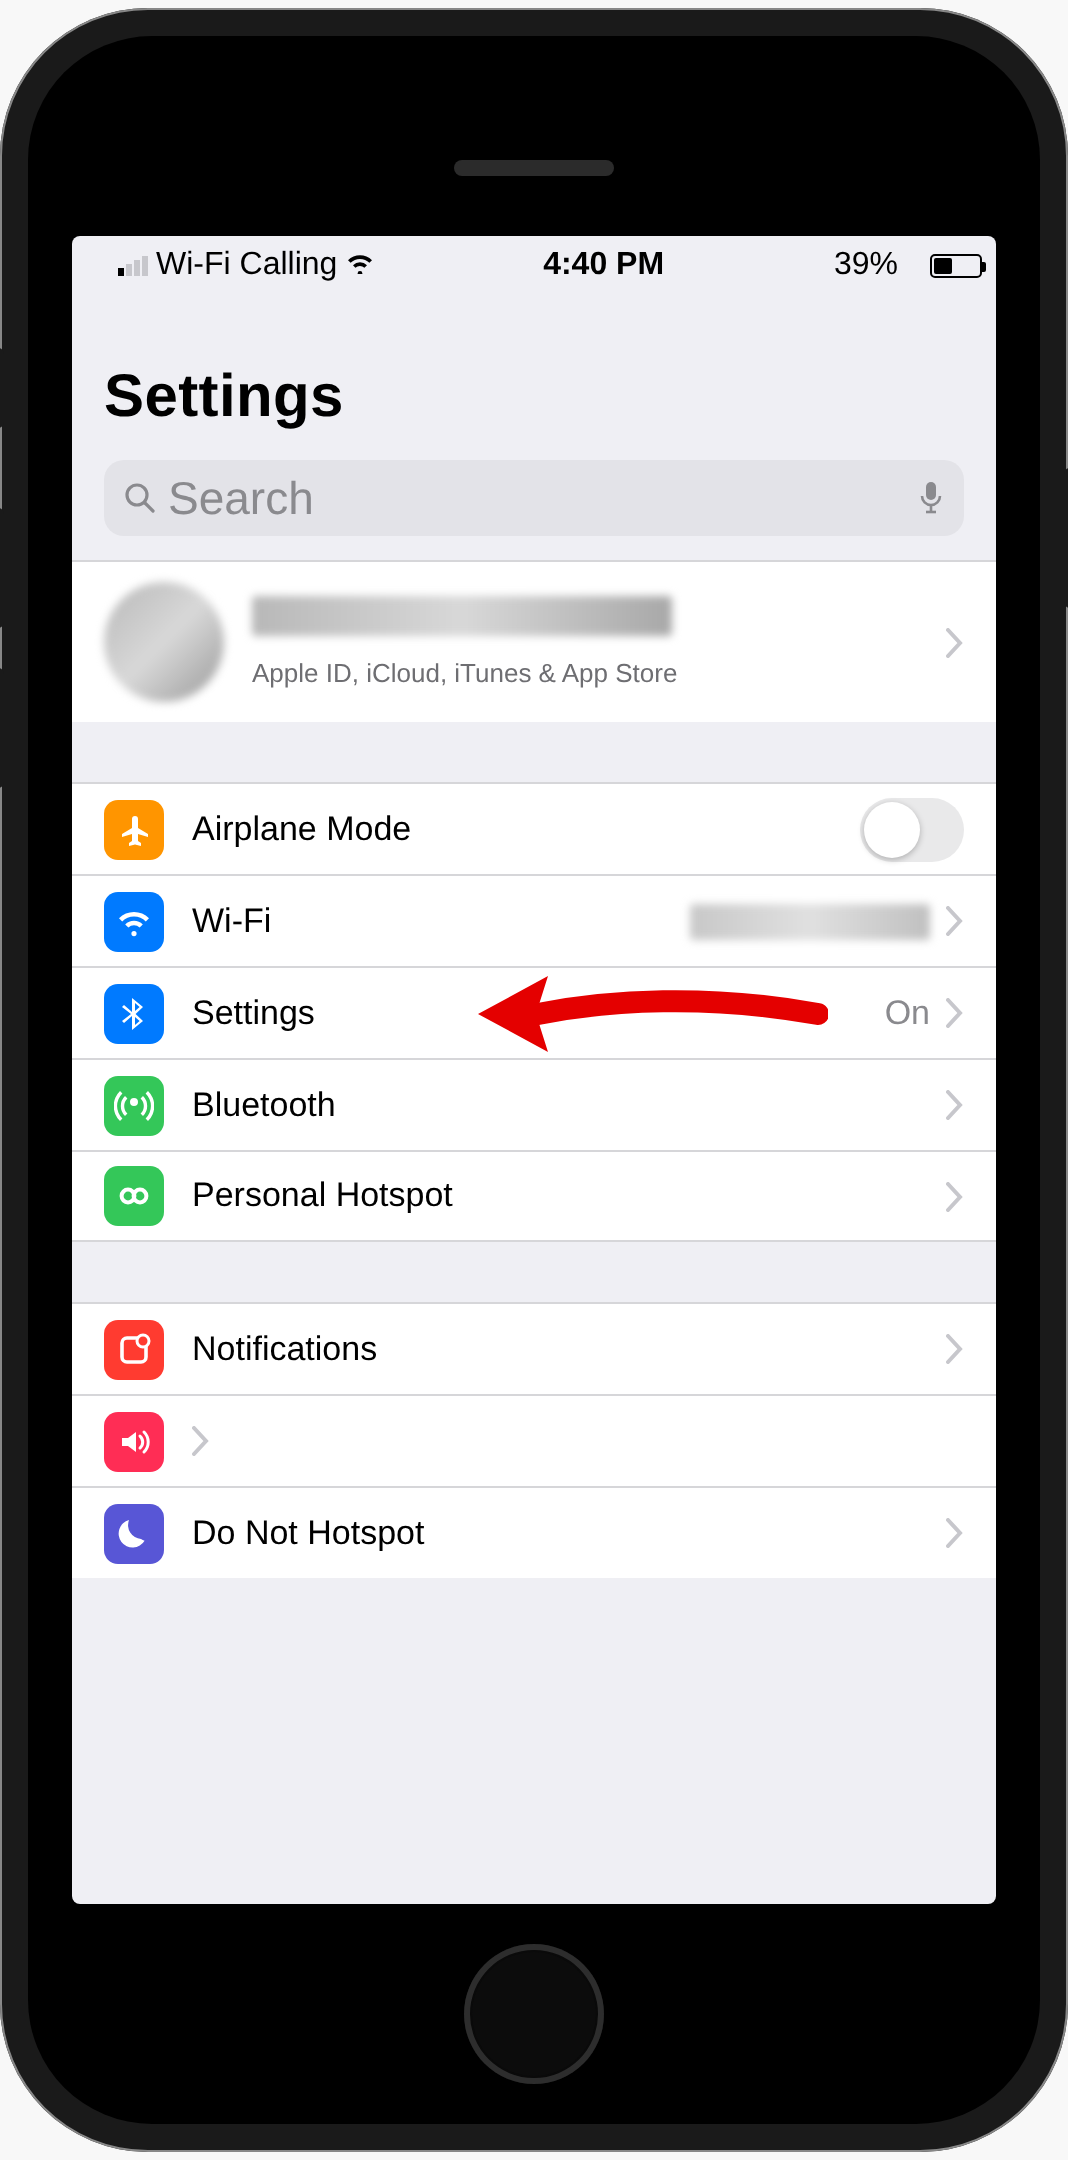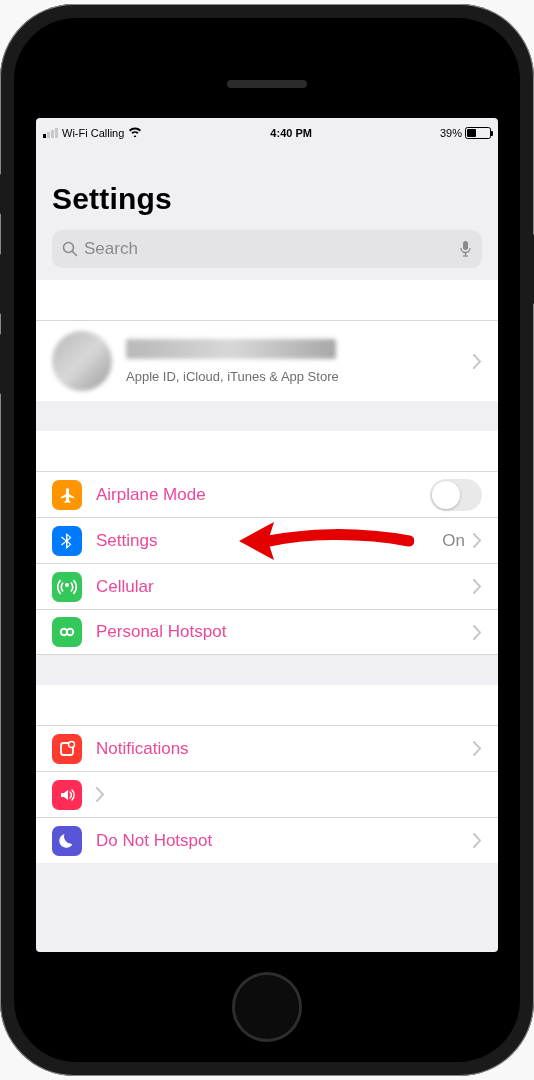--- a/index.html
+++ b/index.html
@@ -62,26 +62,27 @@
       display: flex;
       flex-direction: column;
       position: relative;
     }
     .status-bar {
       height: 22px;
       display: flex;
       align-items: center;
       justify-content: space-between;
       padding: 0 7px;
-      font-size: 11px;
+      font-size: 16px;
       color: #000;
       margin-top: 4px;
+      margin-left: 16px;
     }
     .status-left { display:flex; align-items:center; gap:4px; }
-    .status-right { display:flex; align-items:center; gap:3px; }
+    .status-right { display:flex; align-items:center; gap:16px; }
     .signal-bars { display:flex; align-items:flex-end; gap:1px; }
     .signal-bars span { width:3px; background:#c7c7cc; display:block; }
     .signal-bars span.on { background:#000; }
     .signal-bars span:nth-child(1){height:4px}
     .signal-bars span:nth-child(2){height:6px}
     .signal-bars span:nth-child(3){height:8px}
     .signal-bars span:nth-child(4){height:10px}
     .wifi-glyph { font-size:12px; }
     .battery {
       width: 26px; height: 12px; border:1px solid #000; border-radius:2.5px;
@@ -104,40 +105,40 @@
       height: 38px;
       display: flex;
       align-items: center;
       padding: 0 10px;
       gap: 6px;
     }
     .search-bar svg { flex:none; }
     .search-input {
       flex: 1;
       border: none; background: transparent; outline: none;
-      font-size: 17px; color: #8a8a8e;
+      font-size: 23px; color: #8a8a8e;
     }
     .search-input::placeholder{ color:#8a8a8e; }
     .group { background:#fff; }
     .group-sep { height: 30px; }
     .row {
       display:flex; align-items:center;
       min-height: 46px;
       padding: 0 16px;
       position: relative;
       border-top: 0.5px solid #d6d6d9;
     }
-    .row:first-child { border-top: 0.5px solid #d6d6d9; margin-top: 40px; }
+    .row:first-child { border-top: 0.5px solid #d6d6d9; }
     .group:first-of-type .row:first-child{ border-top:0.5px solid #d6d6d9;}
     .row .icon-box {
       width: 30px; height: 30px; border-radius: 7px;
       display:flex; align-items:center; justify-content:center;
       margin-right: 14px; flex:none;
     }
-    .row .label { font-size: 17px; color:#ec4899; flex: 1; }
+    .row .label { font-size: 17px; color:#000000; flex: 1; }
     .row .detail { font-size: 17px; color:#8a8a8e; margin-right: 8px; }
     .row .chevron { color:#c7c7cc; flex:none; }
     .row.account { padding: 10px 16px; min-height:80px; }
     .avatar {
       width: 60px; height: 60px; border-radius:50%;
       background: linear-gradient(135deg,#b8b8b8,#d8d8d8,#9a9a9a);
       filter: blur(2px); margin-right:14px; flex:none;
     }
     .name-blur {
       display:inline-block;
@@ -243,20 +244,32 @@
         <div class="row">
           <div class="icon-box" style="background:#ff9500">
             <svg width="20" height="20" viewBox="0 0 20 20">
                 <path d="M17 12l-5-3V4.5a1.5 1.5 0 00-3 0V9l-5 3v1.5l5-1.5v3.5l-1.5 1V18l3-.8 3 .8v-1.5L12 15.5V12l5 1.5z" fill="#fff"></path>
               </svg>
           </div>
           <span class="label">Airplane Mode</span>
           <div class="toggle"></div>
         </div>
 
+        <div class="row">
+          <div class="icon-box" style="background:#007aff">
+            <svg width="20" height="20" viewBox="0 0 20 20">
+                <path d="M10 14.5a1.3 1.3 0 100 2.6 1.3 1.3 0 000-2.6zM5.6 11.2a6.2 6.2 0 018.8 0l-1.6 1.6a4 4 0 00-5.6 0zM2.5 8.1a10.6 10.6 0 0115 0L15.9 9.7a8.4 8.4 0 00-11.8 0z" fill="#fff"></path>
+              </svg>
+          </div>
+          <span class="label">Wi-Fi</span>
+          <span class="wifi-blur"></span>
+          <svg class="chevron" width="9" height="15" viewBox="0 0 9 15">
+              <path d="M1 1l6 6.5L1 14" stroke="#c7c7cc" stroke-width="2" fill="none" stroke-linecap="round"></path>
+            </svg>
+        </div>
 
         <div class="row" style="position:relative">
           <div class="icon-box" style="background:#007aff">
             <svg width="20" height="20" viewBox="0 0 20 20">
                 <path d="M9 2v7L5 5.5 4 6.5 8.5 10 4 13.5 5 14.5 9 11v7l5.5-4.5L10.8 10l3.7-3.5zM10.5 4.5l2.3 2L10.5 8.5zm0 11v-4l2.3 2z" fill="#fff"></path>
               </svg>
           </div>
           <span class="label">Settings</span>
           <span class="detail">On</span>
           <svg class="chevron" width="9" height="15" viewBox="0 0 9 15">
@@ -267,21 +280,21 @@
             <path d="M5 25 L40 6 L34 25 L40 44 Z" fill="#e40000"></path>
           </svg>
         </div>
 
         <div class="row">
           <div class="icon-box" style="background:#34c759">
             <svg width="20" height="20" viewBox="0 0 20 20">
                 <path d="M10 6a2 2 0 100 4 2 2 0 000-4zM5.5 5a7 7 0 000 10l1.2-1.2a5.3 5.3 0 010-7.6zm9 0l-1.2 1.2a5.3 5.3 0 010 7.6L14.5 15a7 7 0 000-10zM3 2.5a10.5 10.5 0 000 15l1.2-1.2a8.8 8.8 0 010-12.6zm14 0l-1.2 1.2a8.8 8.8 0 010 12.6L17 17.5a10.5 10.5 0 000-15z" fill="#fff"></path>
               </svg>
           </div>
-          <span class="label">Cellular</span>
+          <span class="label">Bluetooth</span>
           <svg class="chevron" width="9" height="15" viewBox="0 0 9 15">
               <path d="M1 1l6 6.5L1 14" stroke="#c7c7cc" stroke-width="2" fill="none" stroke-linecap="round"></path>
             </svg>
         </div>
 
         <div class="row" style="border-bottom:0.5px solid #d6d6d9">
           <div class="icon-box" style="background:#34c759">
             <svg width="20" height="20" viewBox="0 0 20 20">
                 <circle cx="7" cy="10" r="3.2" fill="none" stroke="#fff" stroke-width="2"></circle>
                 <circle cx="13" cy="10" r="3.2" fill="none" stroke="#fff" stroke-width="2"></circle>

